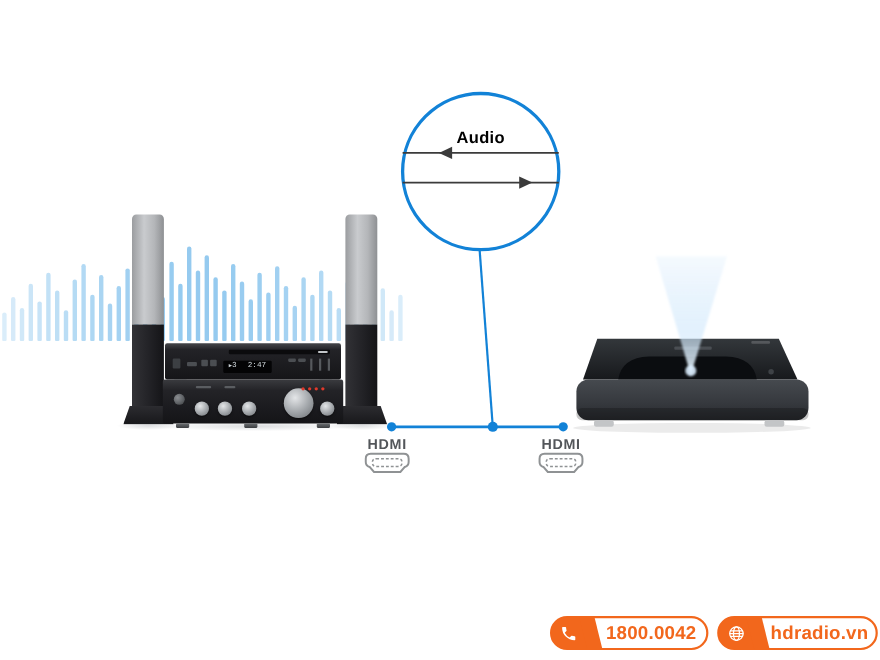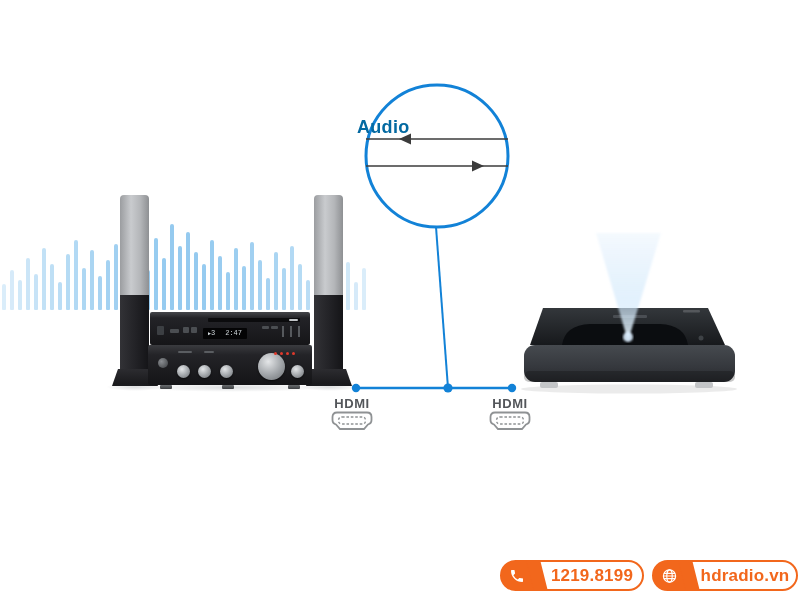--- a/index.html
+++ b/index.html
@@ -45,22 +45,22 @@
   .amp-power{position:absolute;left:10px;top:13px;width:10px;height:10px;border-radius:50%;
     background:radial-gradient(circle at 35% 35%,#8b8e92,#3a3d40);}
   .knob{position:absolute;border-radius:50%;
     background:radial-gradient(circle at 38% 32%,#e4e6e8,#9fa3a7 55%,#6a6e72);
     box-shadow:0 1px 2px rgba(0,0,0,.6);}
   .knob.small{width:13px;height:13px;top:20px;}
   .knob.volume{width:27px;height:27px;top:8px;left:110px;}
   .led{position:absolute;width:3px;height:3px;border-radius:50%;background:#e0392b;top:7px;}
   .amp-label-dash{position:absolute;height:2px;background:#5a5d61;border-radius:1px;top:6px;}
   
-  .diagram-label{position:absolute;width:160px;text-align:left;color:#0369a1;
-    font-weight:bold;font-size:18px;letter-spacing:.3px;}
+  .diagram-label{position:absolute;width:160px;text-align:center;color:#000000;
+    font-weight:bold;font-size:15px;letter-spacing:.3px;}
   
   .hdmi-block{position:absolute;width:46px;text-align:center;}
   .hdmi-text{font-size:13px;font-weight:bold;color:#53565a;letter-spacing:.6px;}
   
   .badge{position:absolute;top:560px;height:31px;background:#fff;border:2px solid #f2671c;
     border-radius:16px;display:flex;align-items:center;}
   .badge-seg{position:absolute;left:-1px;top:-1px;bottom:-1px;width:34px;
     background:#f2671c;border-radius:16px 0 0 16px;}
   .badge-seg::after{content:"";position:absolute;right:-9px;top:0;bottom:0;width:14px;
     background:#f2671c;transform:skewX(14deg);}
@@ -238,21 +238,21 @@
       <path d="M11,6 H31 Q34.5,6 34.5,9.5 Q34.5,13 31,13 H11 Q7.5,13 7.5,9.5 Q7.5,6 11,6 Z" fill="none" stroke="#8f9294" stroke-width="1.4" stroke-dasharray="2.6 1.8"></path>
     </svg>
   </div>
 
   <div class="badge" style="left:500px;width:144px">
     <div class="badge-seg">
       <svg class="badge-icon" width="16" height="16" viewBox="0 0 24 24">
         <path fill="#ffffff" d="M6.62 10.79a15.05 15.05 0 0 0 6.59 6.59l2.2-2.2a1 1 0 0 1 1.01-.24 11.36 11.36 0 0 0 3.58.57 1 1 0 0 1 1 1v3.49a1 1 0 0 1-1 1A17 17 0 0 1 3 4a1 1 0 0 1 1-1h3.5a1 1 0 0 1 1 1 11.36 11.36 0 0 0 .57 3.57 1 1 0 0 1-.25 1.02z"></path>
       </svg>
     </div>
-    <div class="badge-text">1219.8199</div>
+    <div class="badge-text">1800.0042</div>
   </div>
   <div class="badge" style="left:652px;width:146px">
     <div class="badge-seg">
       <svg class="badge-icon" width="17" height="17" viewBox="0 0 20 20">
         <g fill="none" stroke="#ffffff" stroke-width="1.4">
           <circle cx="10" cy="10" r="7.2"></circle>
           <ellipse cx="10" cy="10" rx="3.2" ry="7.2"></ellipse>
           <line x1="3.4" y1="7" x2="16.6" y2="7"></line>
           <line x1="3.4" y1="13" x2="16.6" y2="13"></line>
           <line x1="2.8" y1="10" x2="17.2" y2="10"></line>

